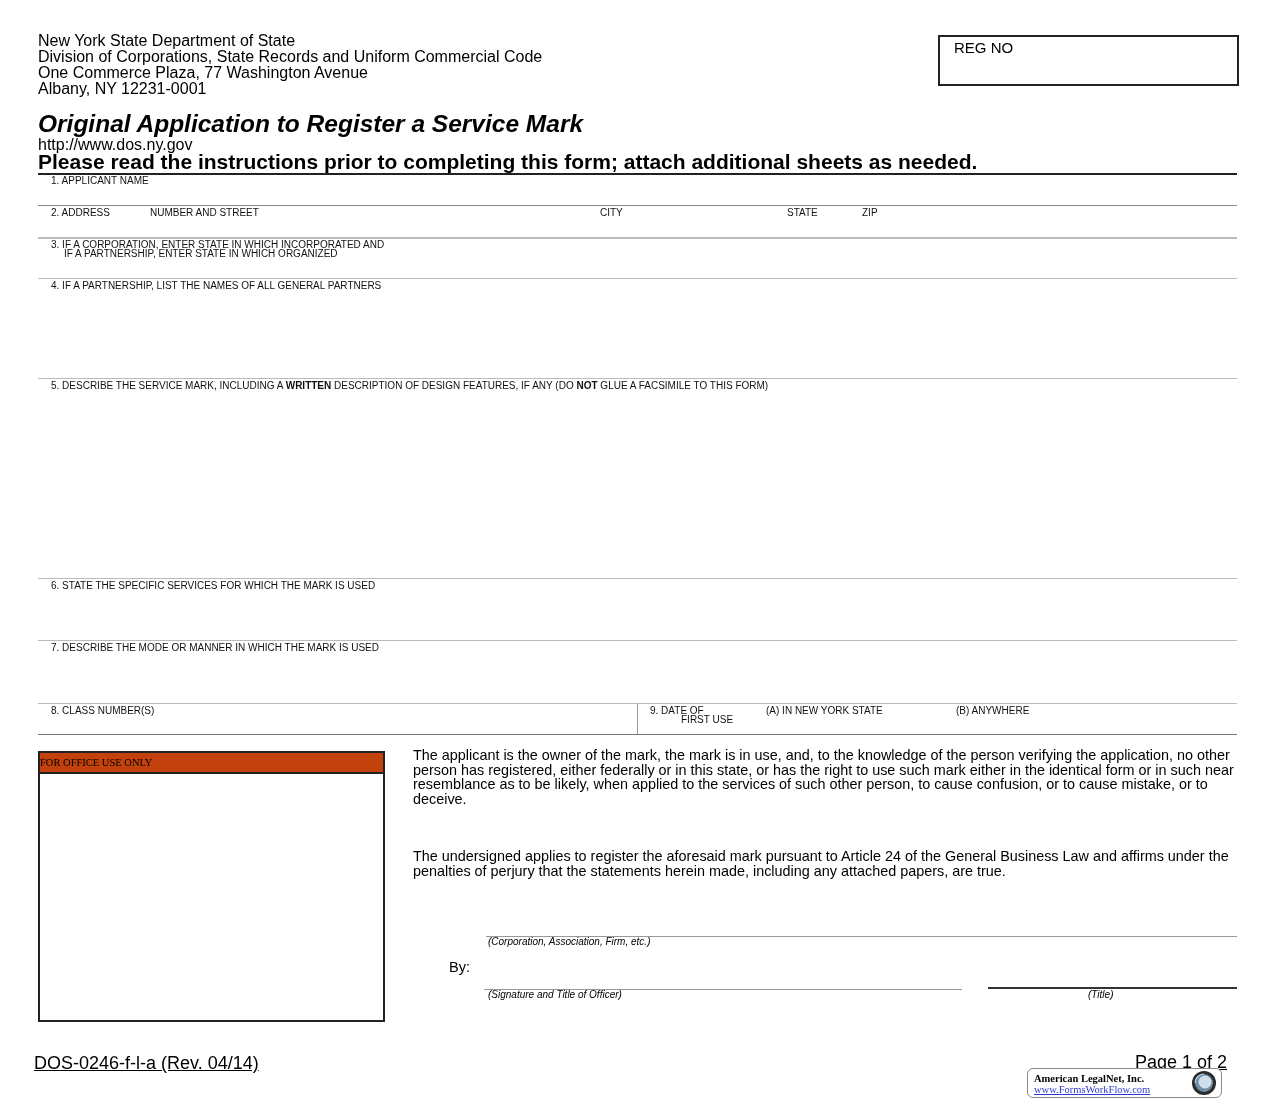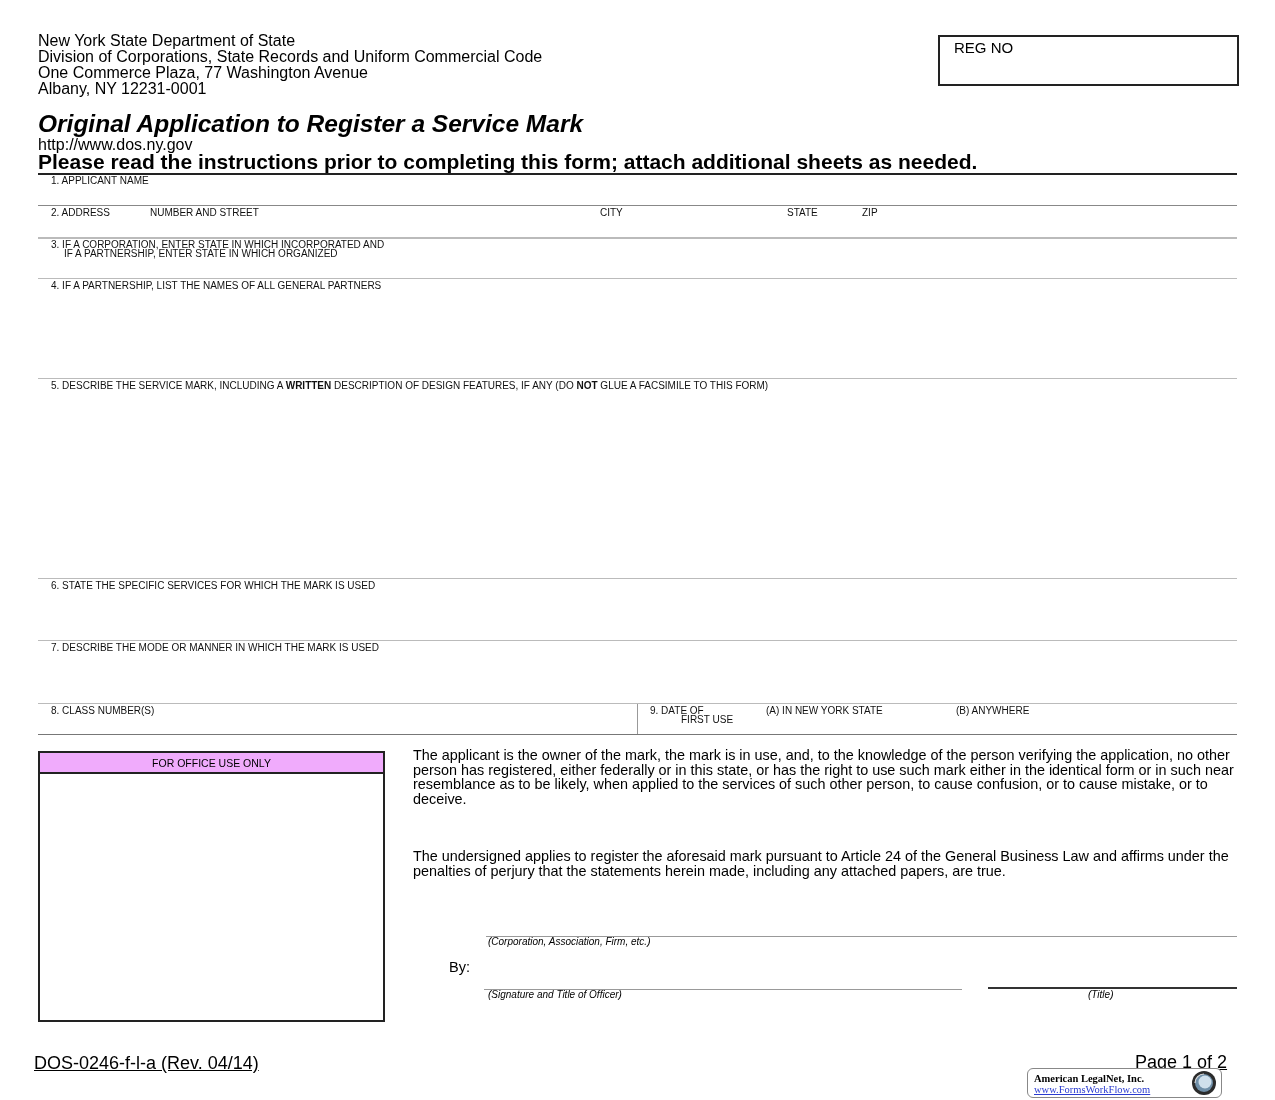--- a/index.html
+++ b/index.html
@@ -10,21 +10,21 @@
   .title { position: absolute; left: 38px; top: 110px; font-size: 24.5px; font-weight: bold; font-style: italic; white-space: nowrap; }
   .instr { position: absolute; left: 38px; top: 150px; font-size: 21px; font-weight: bold; white-space: nowrap; }
   .regbox { position: absolute; left: 938px; top: 35px; width: 297px; height: 47px; border: 2px solid #222; }
   .regbox span { position: absolute; left: 14px; top: 2px; font-size: 15px; }
   .hline { position: absolute; left: 38px; width: 1199px; height: 1px; background: #888; }
   .hline.thick { height: 2px; background: #222; }
   .lbl { position: absolute; font-size: 10px; line-height: 9px; white-space: nowrap; color: #111; }
   .field { position: absolute; background: transparent; border: none; outline: none; font-family: "Liberation Sans", sans-serif; font-size: 12px; }
   .vline { position: absolute; width: 1px; background: #999; }
   .office { position: absolute; left: 38px; top: 751px; width: 343px; height: 267px; border: 2px solid #222; }
-  .office .head { height: 19px; background: #f0abfc; border-bottom: 2px solid #222; font-size: 10.5px; text-align: center; line-height: 20px; }
+  .office .head { height: 19px; background: #c2410c; border-bottom: 2px solid #222; font-size: 10.5px; text-align: left; line-height: 20px; font-family: Liberation Serif, serif; }
   .para { position: absolute; left: 413px; width: 830px; font-size: 14.4px; line-height: 14.5px; }
   .sig-line { position: absolute; height: 1px; background: #999; }
   .sig-cap { position: absolute; font-size: 10px; font-style: italic; white-space: nowrap; }
   .footer { position: absolute; font-size: 18px; white-space: nowrap; text-decoration: underline; }
   .badge { position: absolute; left: 1027px; top: 1068px; width: 193px; height: 28px; border: 1px solid #888; border-radius: 6px; background: #fff; }
   .badge .n1 { position: absolute; left: 6px; top: 4px; font-family: "Liberation Serif", serif; font-weight: bold; font-size: 10.5px; white-space: nowrap; }
   .badge .n2 { position: absolute; left: 6px; top: 15px; font-family: "Liberation Serif", serif; font-size: 10.5px; color: #2a3bd0; text-decoration: underline; white-space: nowrap; }
   .badge .logo { position: absolute; right: 4px; top: 1px; width: 26px; height: 26px; }
 </style>
 </head>

